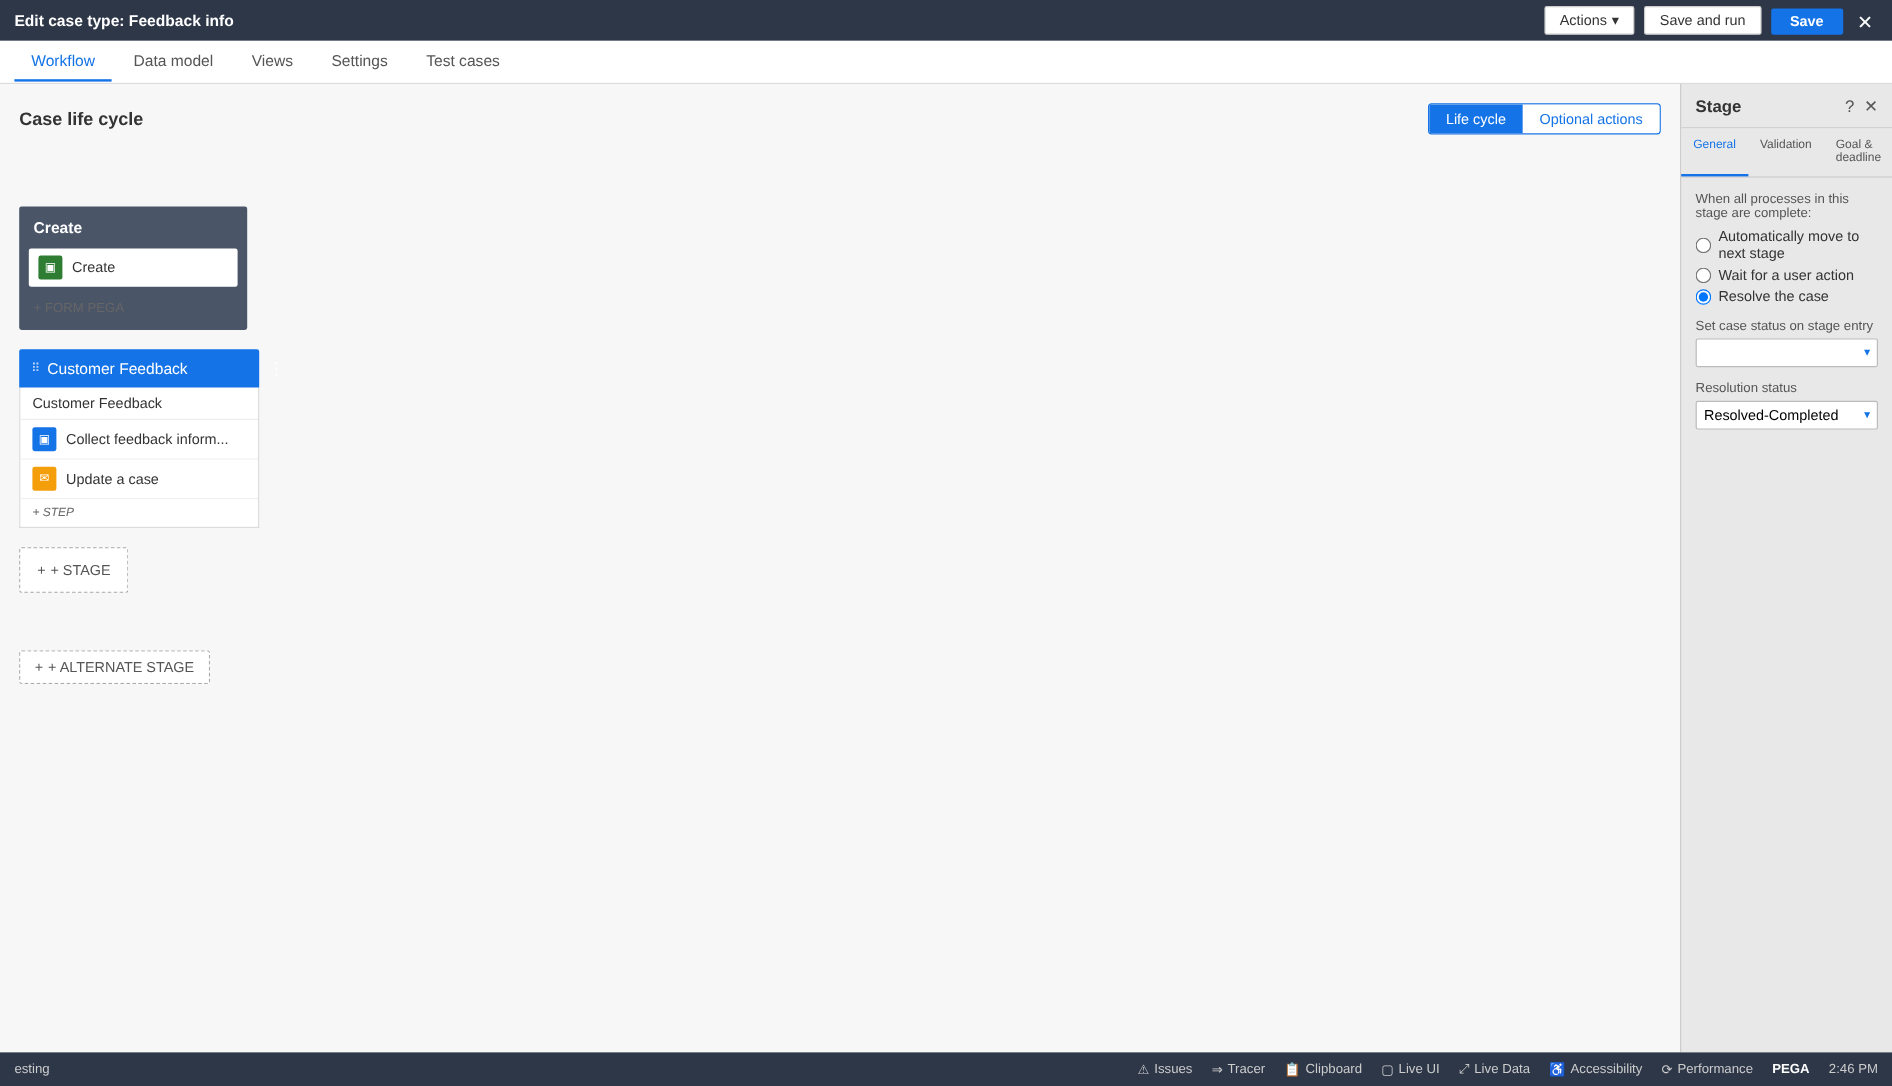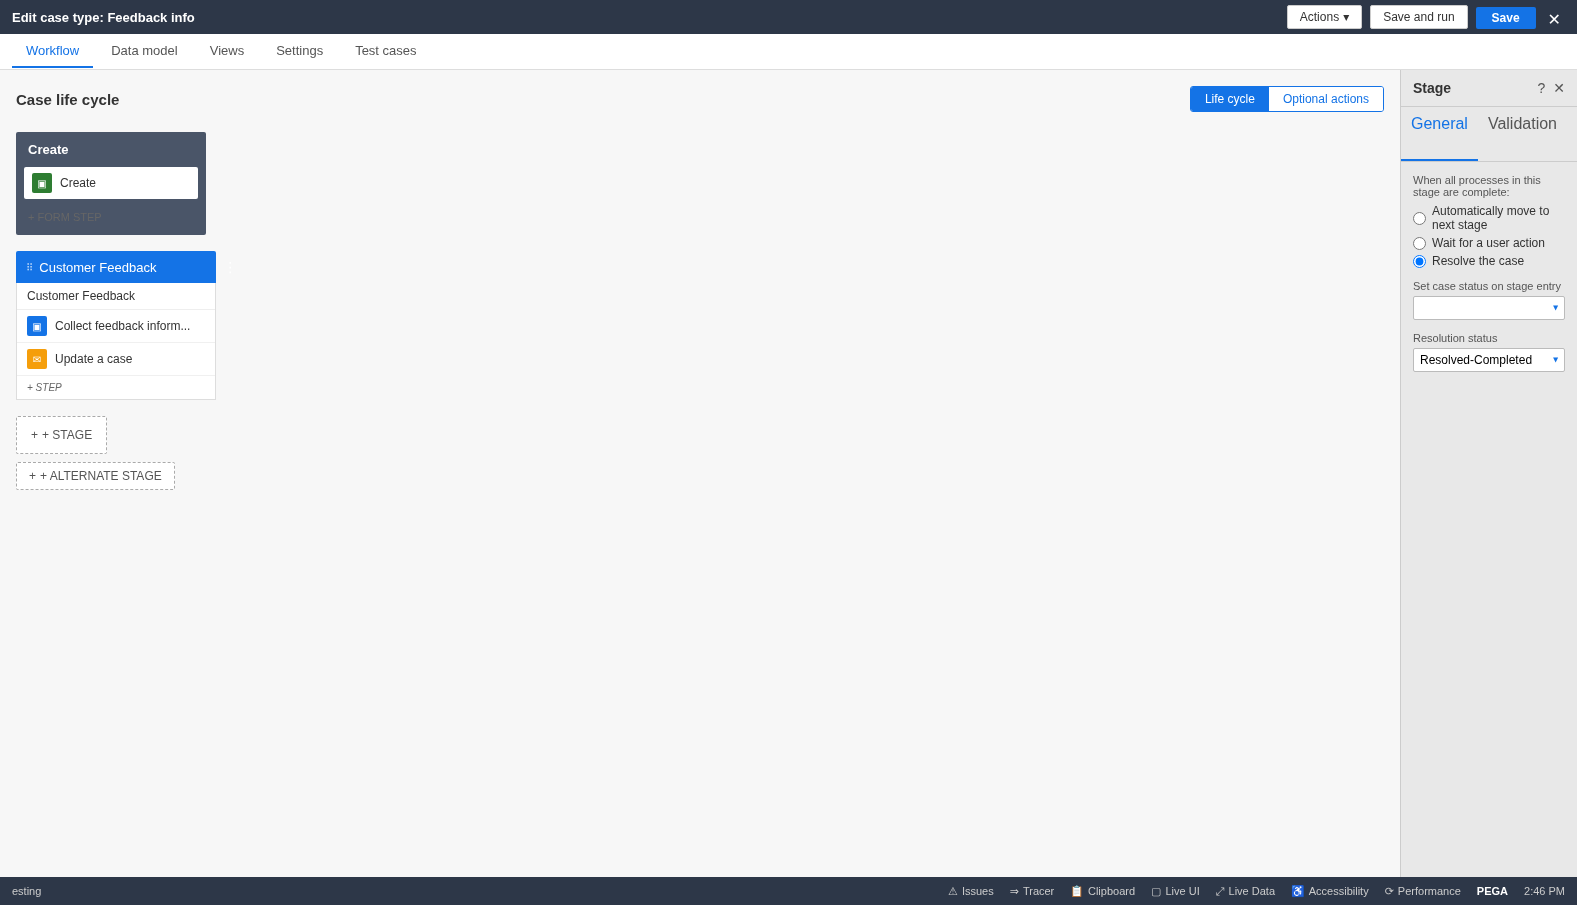--- a/index.html
+++ b/index.html
@@ -91,20 +91,21 @@
     }
 
     
     .canvas-area {
       flex: 1;
       background: #f7f7f7;
       overflow: auto;
       padding: 16px;
       display: flex;
       flex-direction: column;
+      gap: 40px;
     }
 
     .canvas-header {
       display: flex;
       align-items: center;
       justify-content: space-between;
       margin-bottom: 20px;
     }
     .canvas-title {
       font-size: 15px;
@@ -328,21 +329,21 @@
       font-size: 14px;
     }
 
     .panel-tabs {
       display: flex;
       border-bottom: 1px solid #ccc;
       background: #e8e8e8;
     }
     .panel-tab {
       padding: 8px 10px;
-      font-size: 16px;
+      font-size: 10px;
       color: #555;
       cursor: pointer;
       border-bottom: 2px solid transparent;
     }
     .panel-tab.active {
       color: #1473e6;
       border-bottom: 2px solid #1473e6;
     }
 
     .panel-content {
@@ -477,21 +478,21 @@
 
       <div class="stage-column">
         <div class="create-stage">
           <div class="create-stage-header">
             <span>Create</span>
           </div>
           <div class="create-step-item">
             <div class="step-icon-green">▣</div>
             <span>Create</span>
           </div>
-          <div class="add-form-step">+ FORM STEP</div>
+          <div class="add-form-step">+ FORM PEGA</div>
         </div>
       </div>
 
       <div class="stage-column">
         <div class="feedback-stage">
           <div class="feedback-stage-header">
             <span class="stage-drag-handle">⠿</span>
             <input type="text" value="Customer Feedback" style="">
             <span class="stage-more-btn">⋮</span>
           </div>

